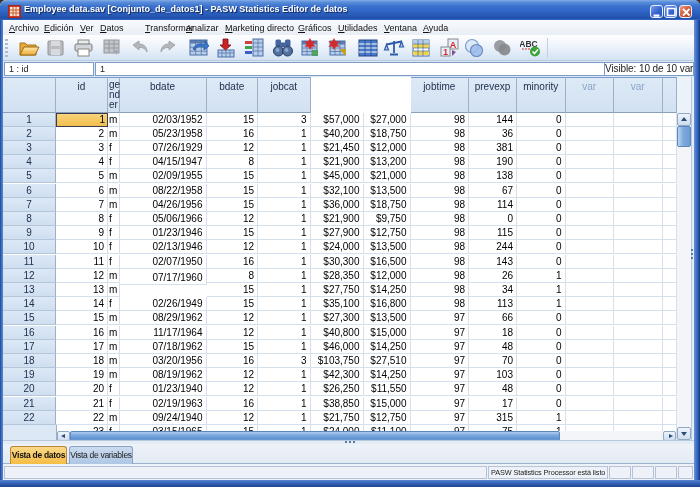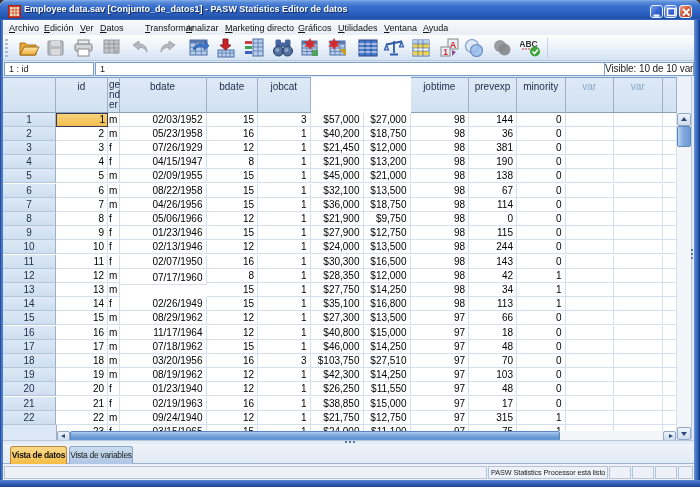--- a/index.html
+++ b/index.html
@@ -415,21 +415,21 @@
 <div class="dcell num" style="left:659.5px;top:177.49999999999997px;width:14.0px;height:14.2px;line-height:14.2px;"></div>
 <div class="rcell" style="top:191.69999999999996px;height:14.2px;line-height:14.2px;">12</div>
 <div class="dcell num" style="left:53.0px;top:191.69999999999996px;width:52.0px;height:14.2px;line-height:14.2px;">12</div>
 <div class="dcell left" style="left:105.0px;top:191.69999999999996px;width:11.5px;height:14.2px;line-height:14.2px;">m</div>
 <div class="dcell num" style="left:116.5px;top:191.69999999999996px;width:87.0px;height:14.2px;line-height:14.2px;">01/11/1966</div>
 <div class="dcell num" style="left:203.5px;top:191.69999999999996px;width:51.5px;height:14.2px;line-height:14.2px;">8</div>
 <div class="dcell num" style="left:255.0px;top:191.69999999999996px;width:52.5px;height:14.2px;line-height:14.2px;">1</div>
 <div class="dcell num" style="left:307.5px;top:191.69999999999996px;width:53.0px;height:14.2px;line-height:14.2px;">$28,350</div>
 <div class="dcell num" style="left:360.5px;top:191.69999999999996px;width:47.0px;height:14.2px;line-height:14.2px;">$12,000</div>
 <div class="dcell num" style="left:407.5px;top:191.69999999999996px;width:58.5px;height:14.2px;line-height:14.2px;">98</div>
-<div class="dcell num" style="left:466.0px;top:191.69999999999996px;width:48.0px;height:14.2px;line-height:14.2px;">42</div>
+<div class="dcell num" style="left:466.0px;top:191.69999999999996px;width:48.0px;height:14.2px;line-height:14.2px;">26</div>
 <div class="dcell num" style="left:514.0px;top:191.69999999999996px;width:48.5px;height:14.2px;line-height:14.2px;">1</div>
 <div class="dcell num" style="left:562.5px;top:191.69999999999996px;width:48.5px;height:14.2px;line-height:14.2px;"></div>
 <div class="dcell num" style="left:611.0px;top:191.69999999999996px;width:48.5px;height:14.2px;line-height:14.2px;"></div>
 <div class="dcell num" style="left:659.5px;top:191.69999999999996px;width:14.0px;height:14.2px;line-height:14.2px;"></div>
 <div class="rcell" style="top:205.89999999999995px;height:14.2px;line-height:14.2px;">13</div>
 <div class="dcell num" style="left:53.0px;top:205.89999999999995px;width:52.0px;height:14.2px;line-height:14.2px;">13</div>
 <div class="dcell left" style="left:105.0px;top:205.89999999999995px;width:11.5px;height:14.2px;line-height:14.2px;">m</div>
 <div class="dcell num" style="left:116.5px;top:194px;width:87.0px;height:14.2px;line-height:14.2px;">07/17/1960</div>
 <div class="dcell num" style="left:203.5px;top:205.89999999999995px;width:51.5px;height:14.2px;line-height:14.2px;">15</div>
 <div class="dcell num" style="left:255.0px;top:205.89999999999995px;width:52.5px;height:14.2px;line-height:14.2px;">1</div>

